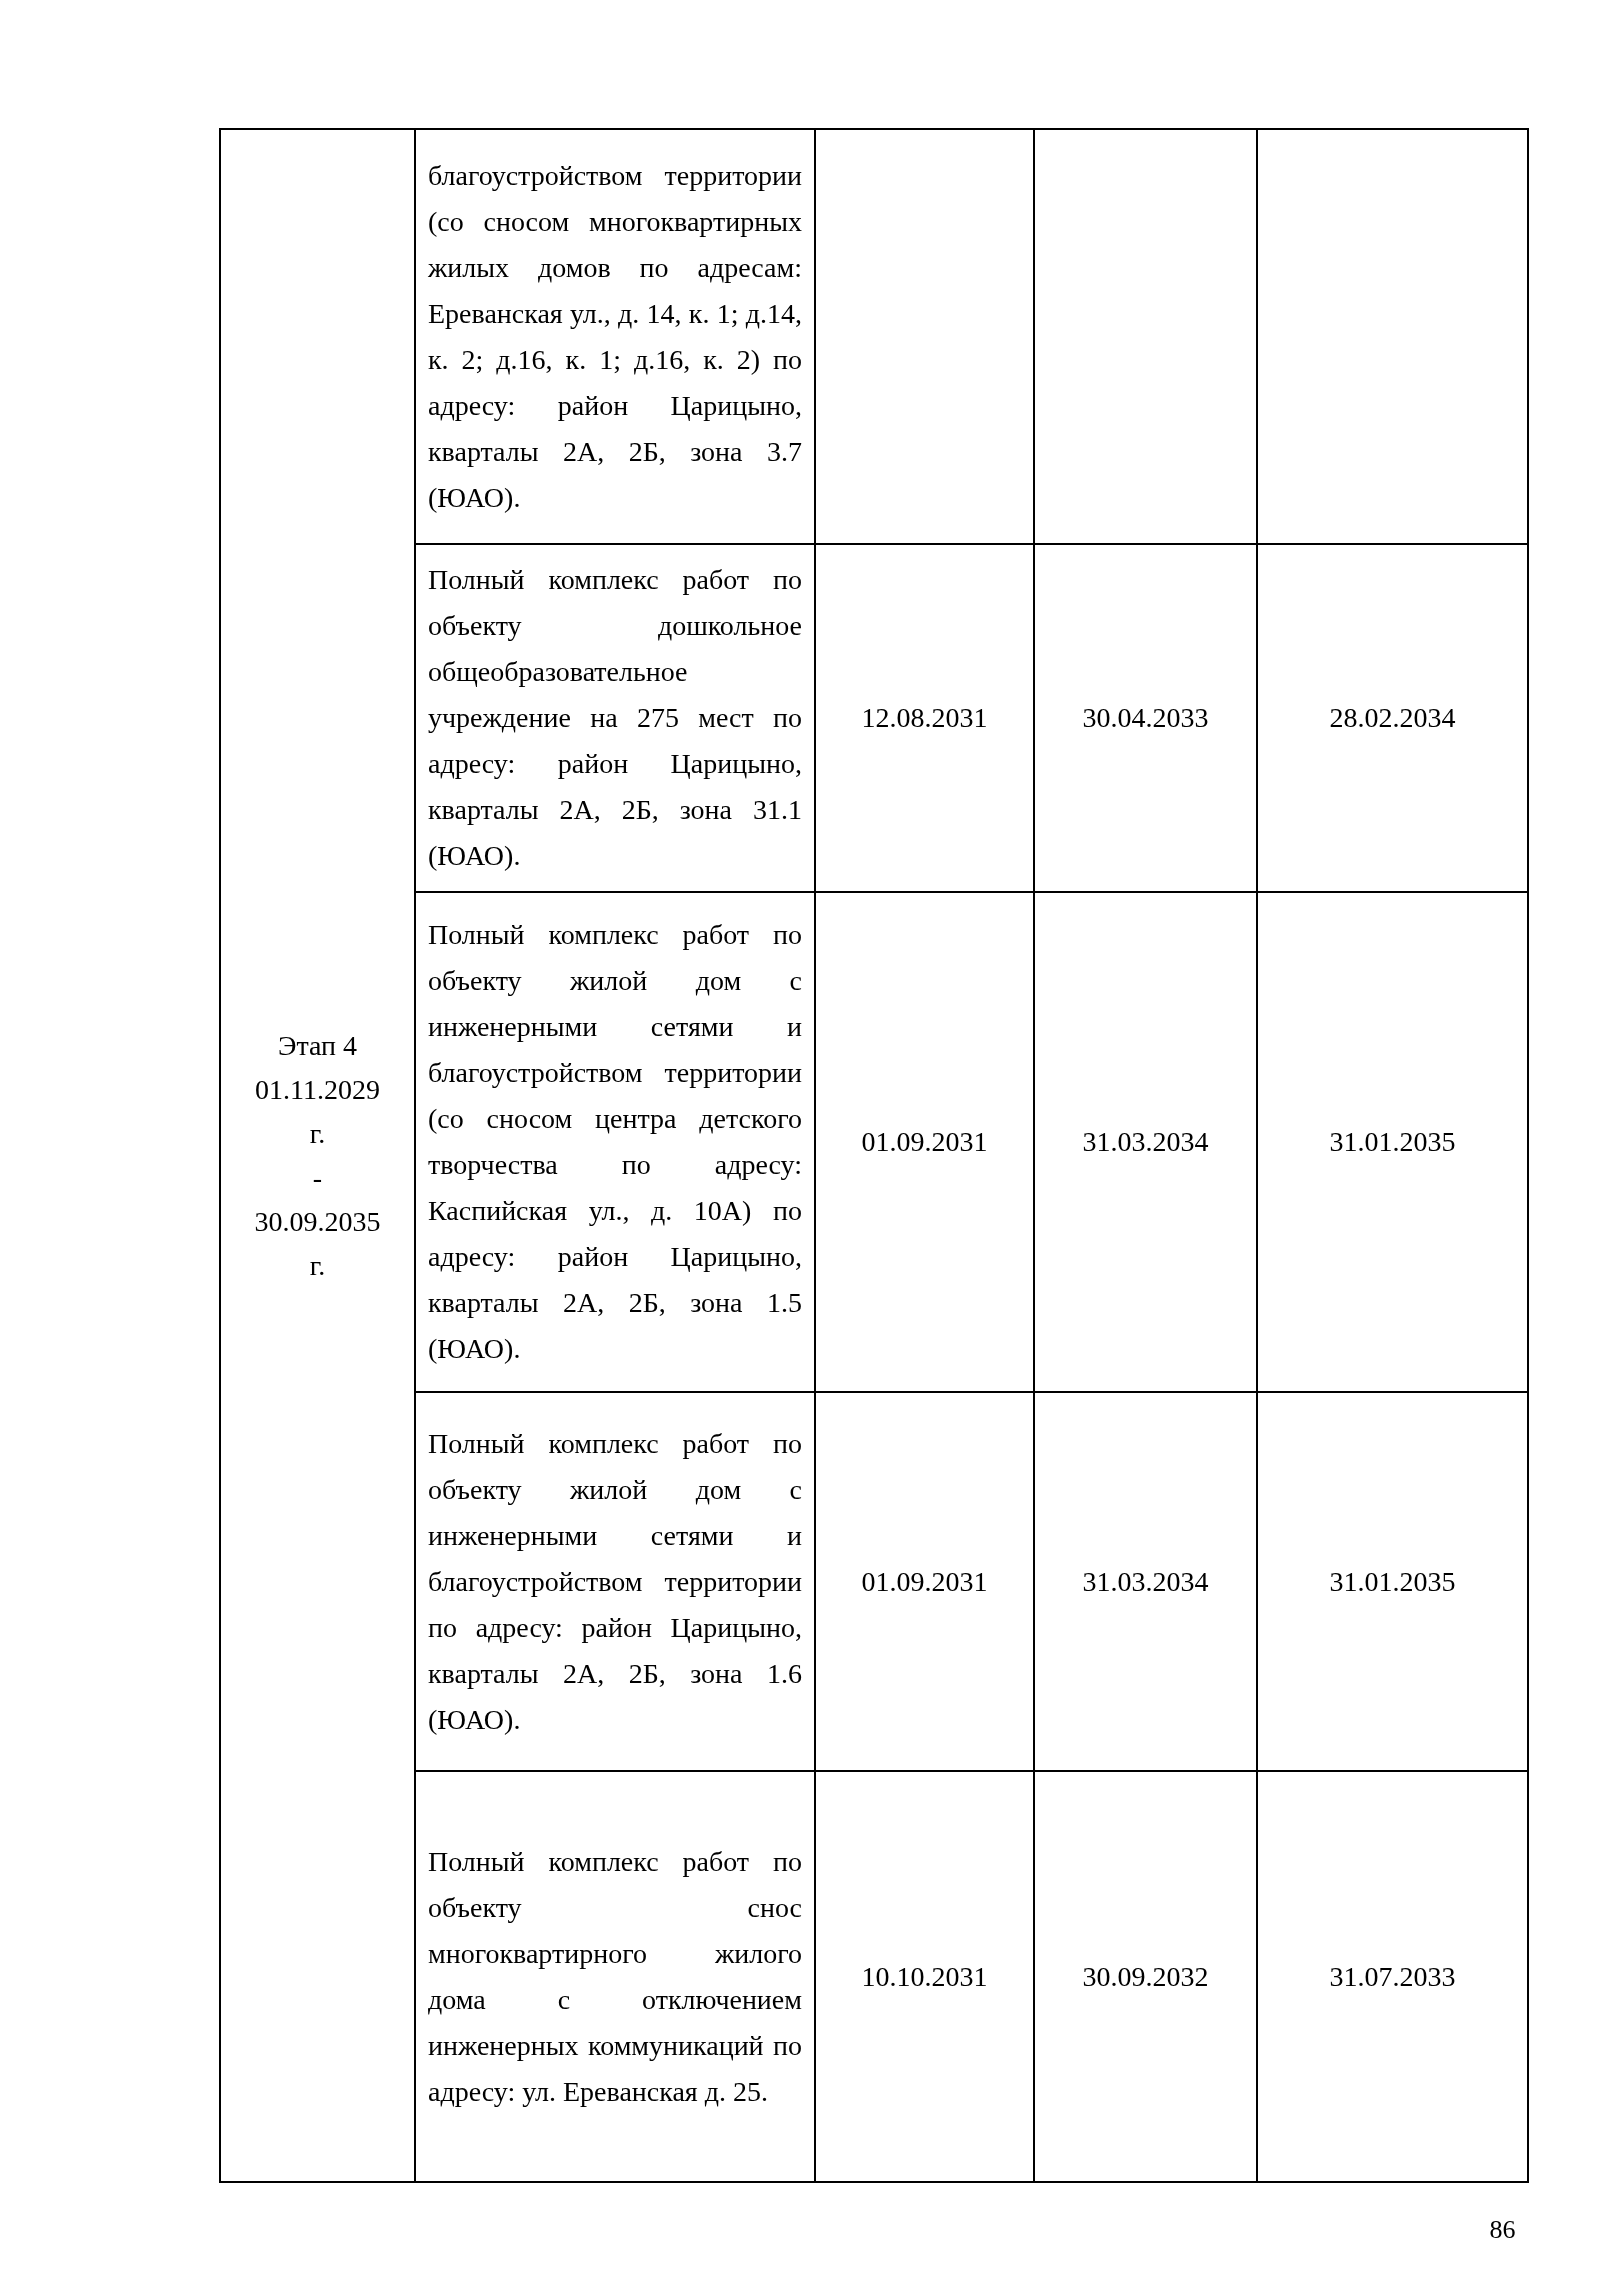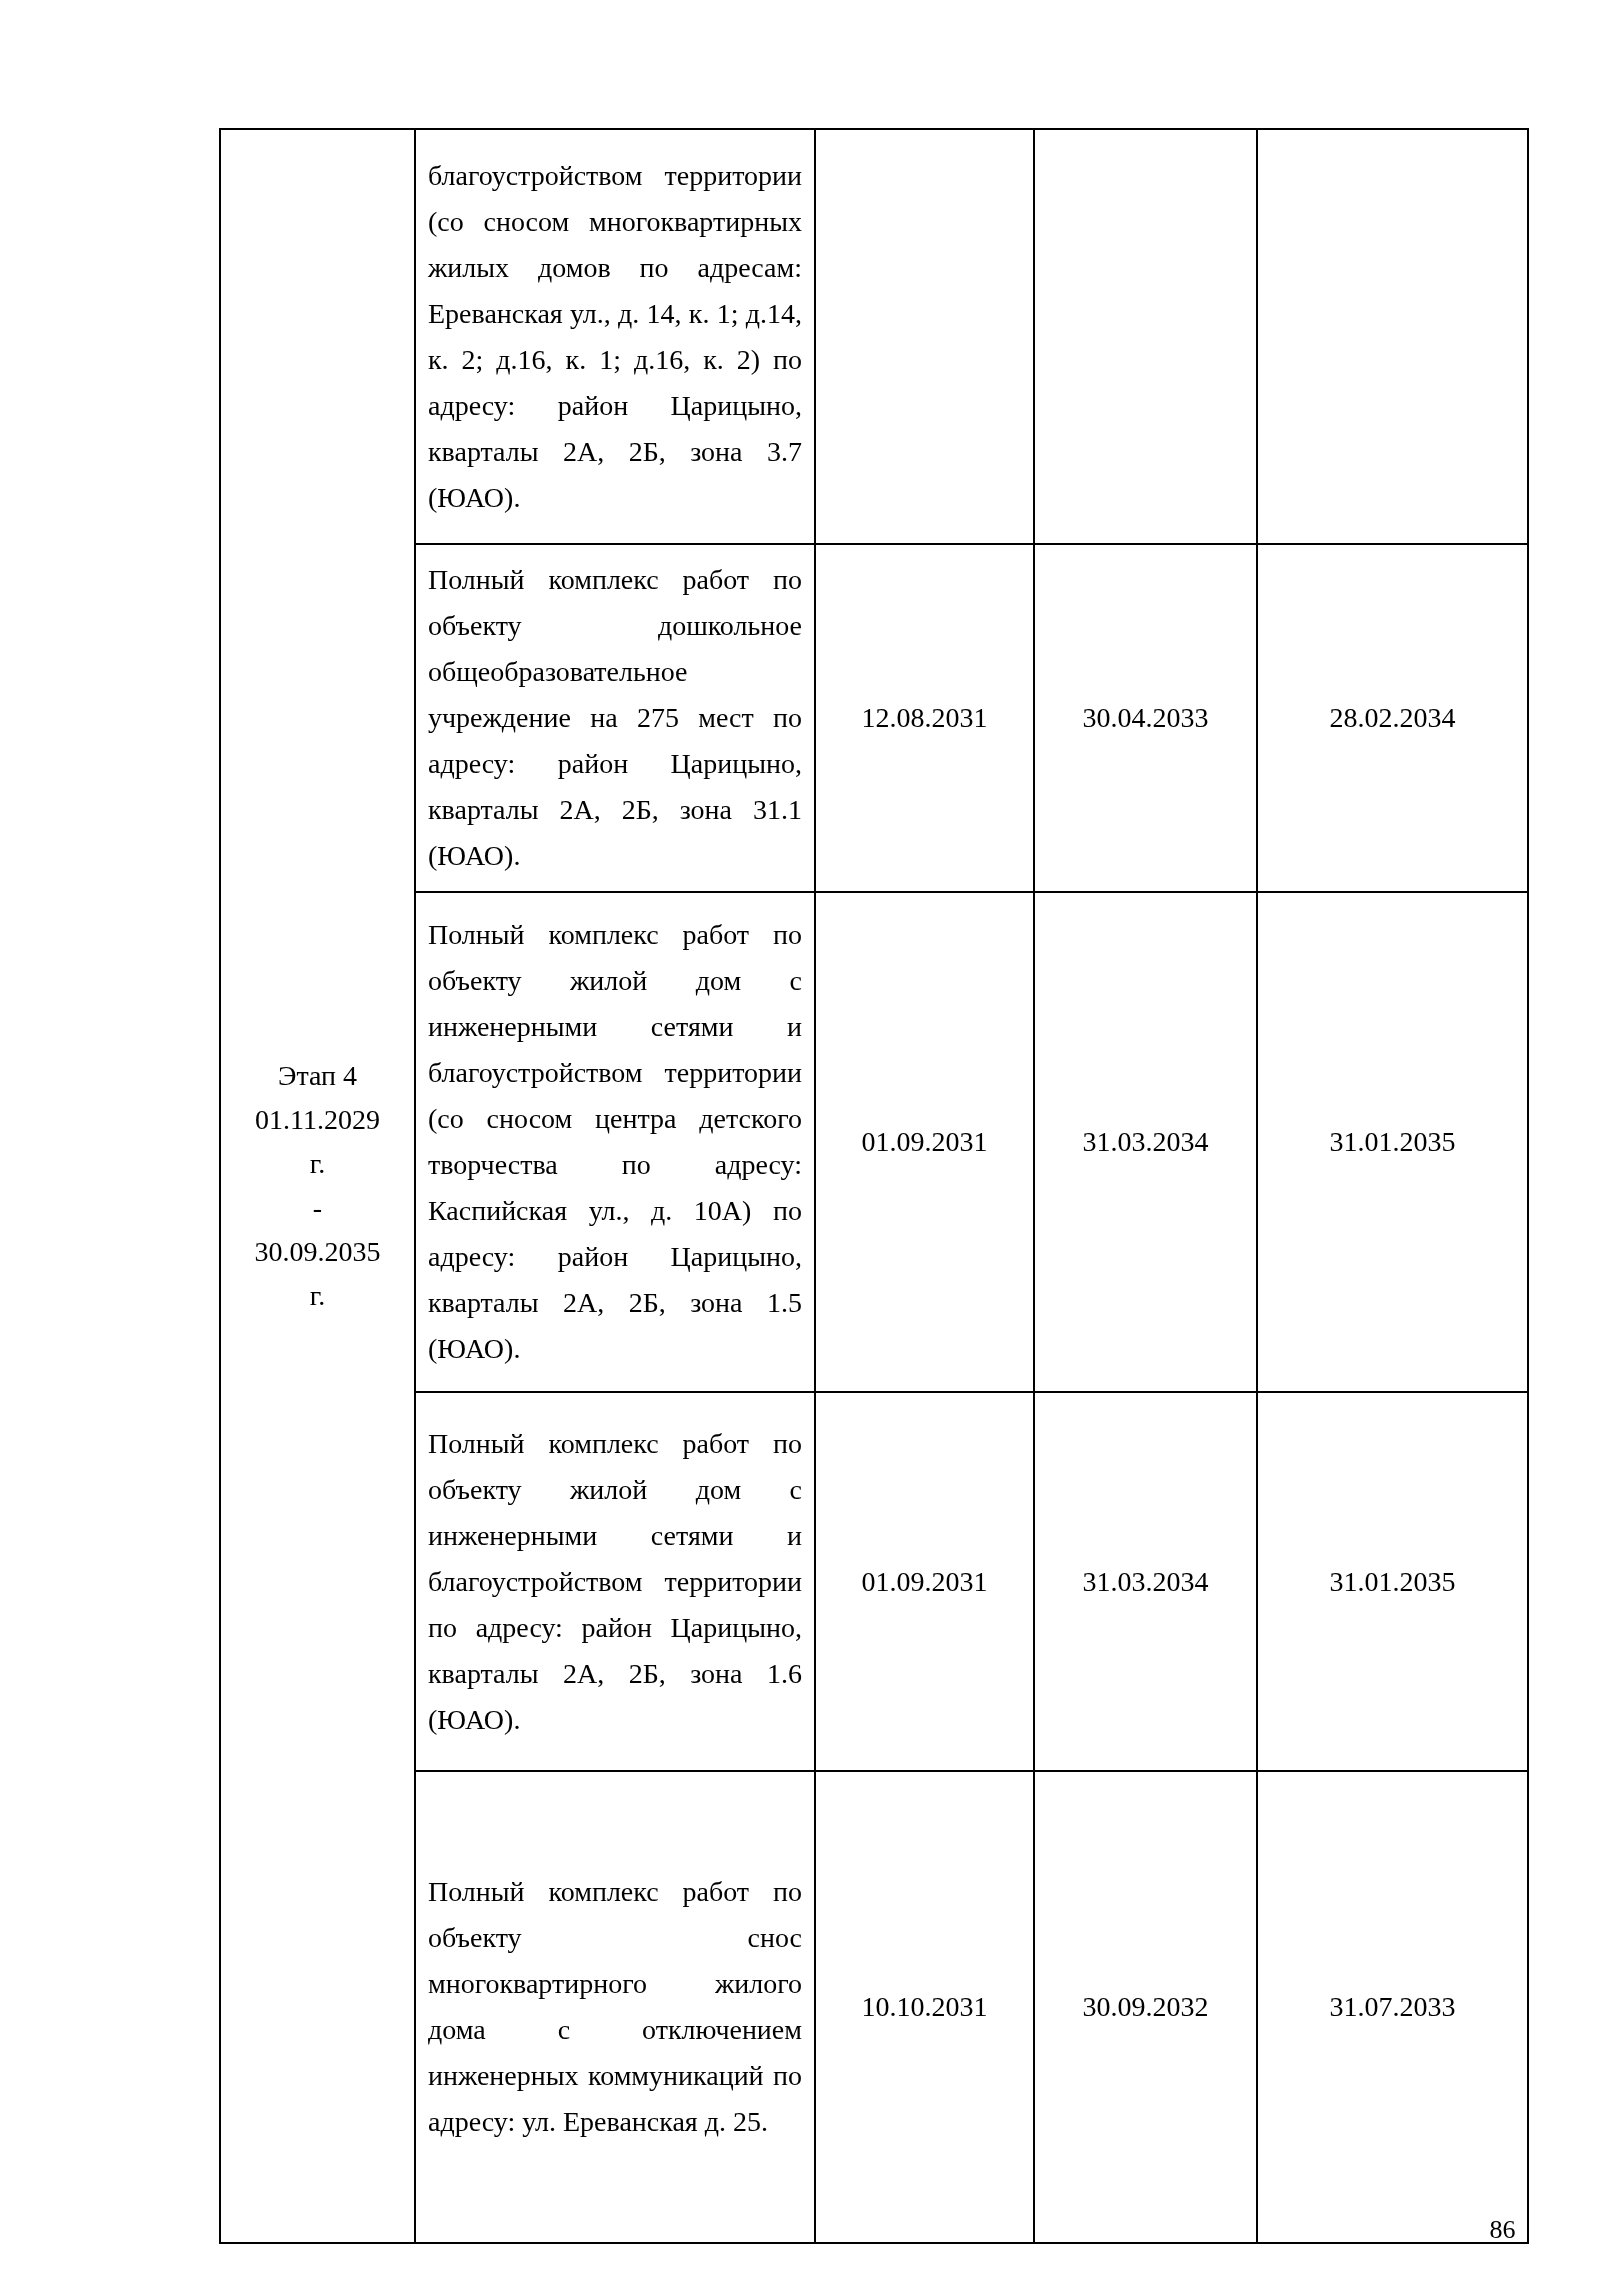--- a/index.html
+++ b/index.html
@@ -43,21 +43,21 @@
     padding: 7.8px 9.8px 7.8px 11.8px;
   }
   td.date-cell {
     text-align: center;
     vertical-align: middle;
   }
   tr.row-1 { height: 415px; }
   tr.row-2 { height: 332px; }
   tr.row-3 { height: 500px; }
   tr.row-4 { height: 379px; }
-  tr.row-5 { height: 472px; }
+  tr.row-5 { height: 411px; }
   .page-number {
     position: absolute;
     left: 1473px;
     top: 2215px;
     width: 59px;
     text-align: center;
     font-size: 26px;
   }
 </style>
 </head>

